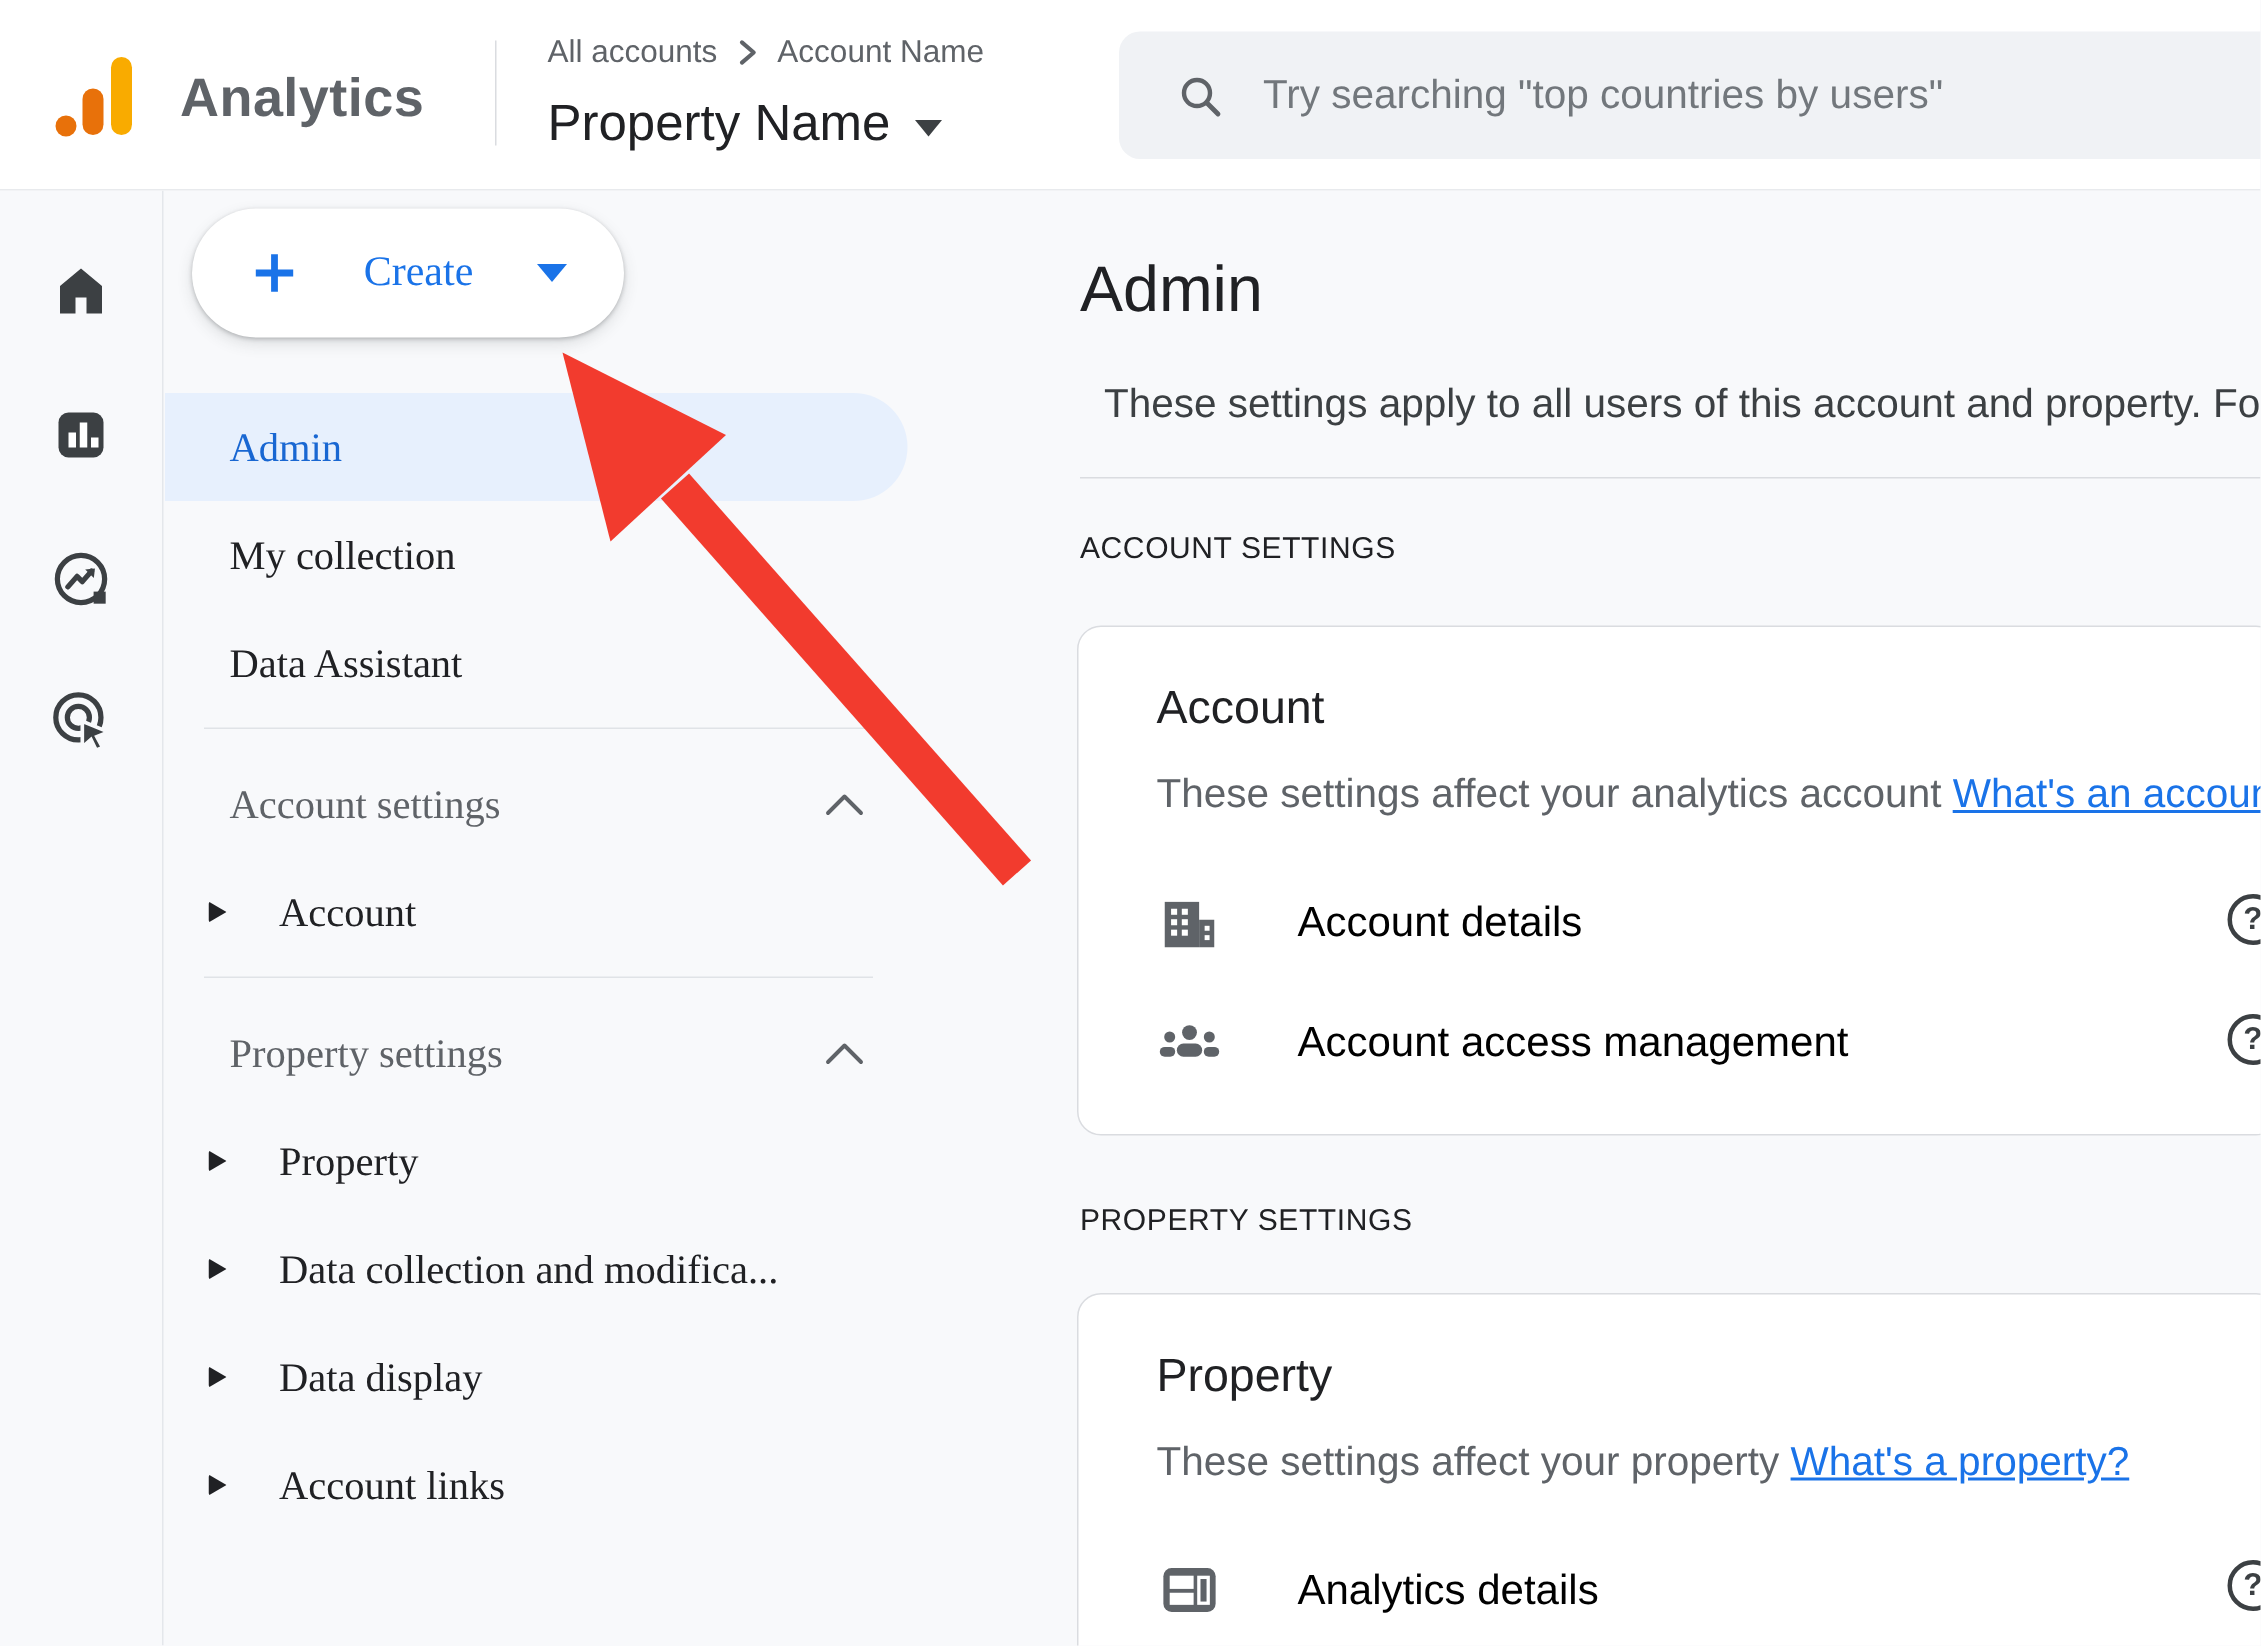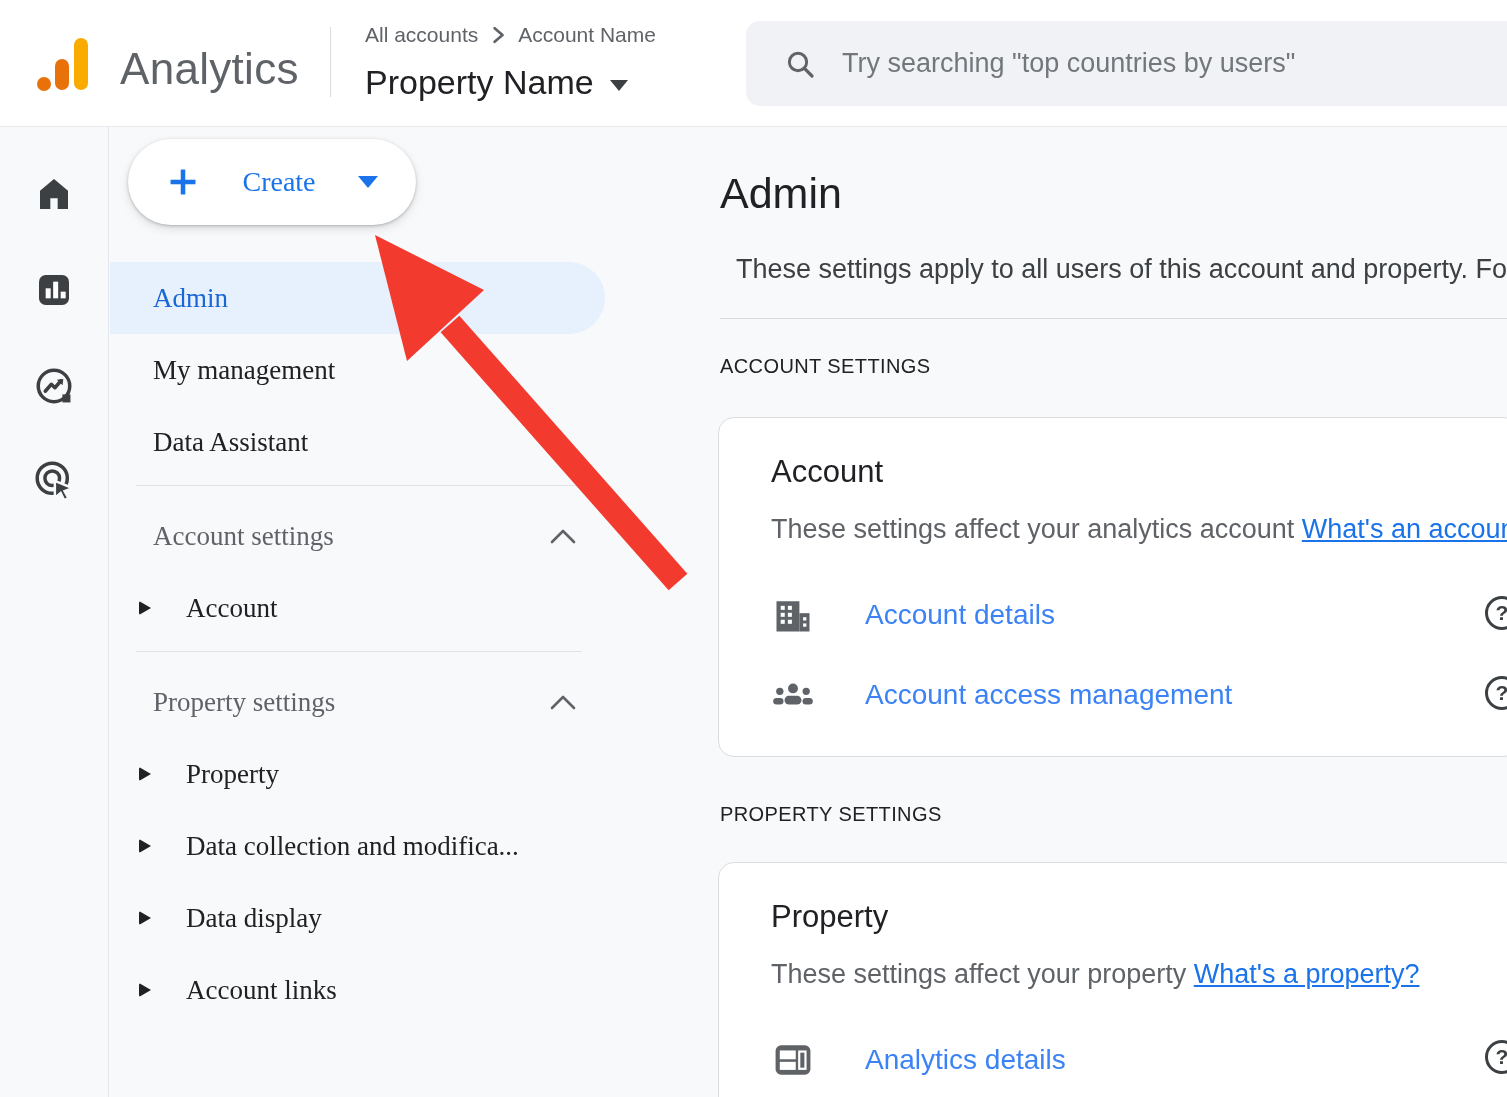--- a/index.html
+++ b/index.html
@@ -11,21 +11,21 @@
     color:#202124;
   }
 
   
   .topbar { position:absolute; left:0; top:0; width:1507px; height:127px;
             background:#ffffff; border-bottom:1px solid #e8eaed; z-index:5; }
   .logo { position:absolute; left:36px; top:36px; width:56px; height:56px; }
   .logo .bar-tall { position:absolute; left:38px; top:2px;  width:14px; height:52px; border-radius:7px; background:#f9ab00; }
   .logo .bar-mid  { position:absolute; left:19px; top:23px; width:14px; height:31px; border-radius:7px; background:#e8710a; }
   .logo .dot      { position:absolute; left:1px;  top:41px; width:14px; height:14px; border-radius:50%; background:#e8710a; }
-  .app-name { position:absolute; left:120px; top:44px; font-size:44px; color:#5f6368; letter-spacing:.3px; }
+  .app-name { position:absolute; left:120px; top:44px; font-size:36px; color:#5f6368; letter-spacing:.3px;font-weight:bold; }
   .topbar-divider { position:absolute; left:330px; top:27px; width:1px; height:70px; background:#dadce0; }
   .crumb-row { position:absolute; left:365px; top:23px; display:flex; align-items:center; gap:10px;
                font-size:21px; color:#5f6368; }
   .crumb-sep { display:inline-flex; margin:0 2px; }
   .prop-row { position:absolute; left:365px; top:63px; display:flex; align-items:center; }
   .prop-name { font-size:34px; color:#202124; }
   .prop-caret { width:0; height:0; margin-left:16px; margin-top:6px;
                 border-left:9px solid transparent; border-right:9px solid transparent;
                 border-top:11px solid #3c4043; }
   .search { position:absolute; left:746px; top:21px; width:790px; height:85px;
@@ -85,21 +85,21 @@
           border:1px solid #dadce0; border-radius:16px; }
   .card-account { top:290px; height:340px; }
   .card-property { top:735px; height:300px; }
   .card-title { position:absolute; left:52px; top:36px; font-size:31px; color:#202124; }
   .card-desc { position:absolute; left:52px; top:96px; font-size:27px; color:#5f6368; white-space:nowrap; }
   .card-desc a { color:#1a73e8; text-decoration:underline; cursor:pointer; }
   .card-row { position:absolute; left:52px; width:700px; height:74px; display:flex;
               align-items:center; cursor:pointer; }
   .card-row .row-icon { flex:none; width:44px; height:44px; display:flex;
                         align-items:center; justify-content:center; }
-  .card-row .row-label { margin-left:50px; font-size:28px; color:#3b82f6; }
+  .card-row .row-label { margin-left:50px; font-size:28px; color:#000000; }
   .row-1 { top:160px; } .row-2 { top:240px; } .row-p1 { top:160px; }
   .help { position:absolute; left:766px; width:34px; height:34px; border:3px solid #3c4043;
           border-radius:50%; display:flex; align-items:center; justify-content:center;
           font-size:21px; font-weight:bold; color:#3c4043; cursor:pointer; background:#fff; }
   .help-1 { top:178px; } .help-2 { top:258px; } .help-p1 { top:177px; }
 
   
   .arrow-overlay { position:absolute; left:0; top:0; width:1507px; height:1097px;
                    pointer-events:none; z-index:50; }
 </style>
@@ -176,21 +176,21 @@
       <line x1="4" y1="15" x2="26" y2="15" stroke="#1a73e8" stroke-width="4"></line>
     </svg>
     <span class="create-label">Create</span>
     <span class="create-caret"></span>
   </div>
 
   <div class="admin-pill">
     <span class="nav-label">Admin</span>
   </div>
 
-  <div class="nav-item" style="top:219px;">My management</div>
+  <div class="nav-item" style="top:219px;">My collection</div>
   <div class="nav-item" style="top:291px;">Data Assistant</div>
 
   <div class="nav-divider" style="top:370px;"></div>
 
   <div class="nav-section" style="top:385px;">
     <span>Account settings</span>
     <svg width="26" height="16" viewBox="0 0 26 16">
       <polyline points="2,14 13,3 24,14" fill="none" stroke="#5f6368" stroke-width="2.6" stroke-linecap="round" stroke-linejoin="round"></polyline>
     </svg>
   </div>

